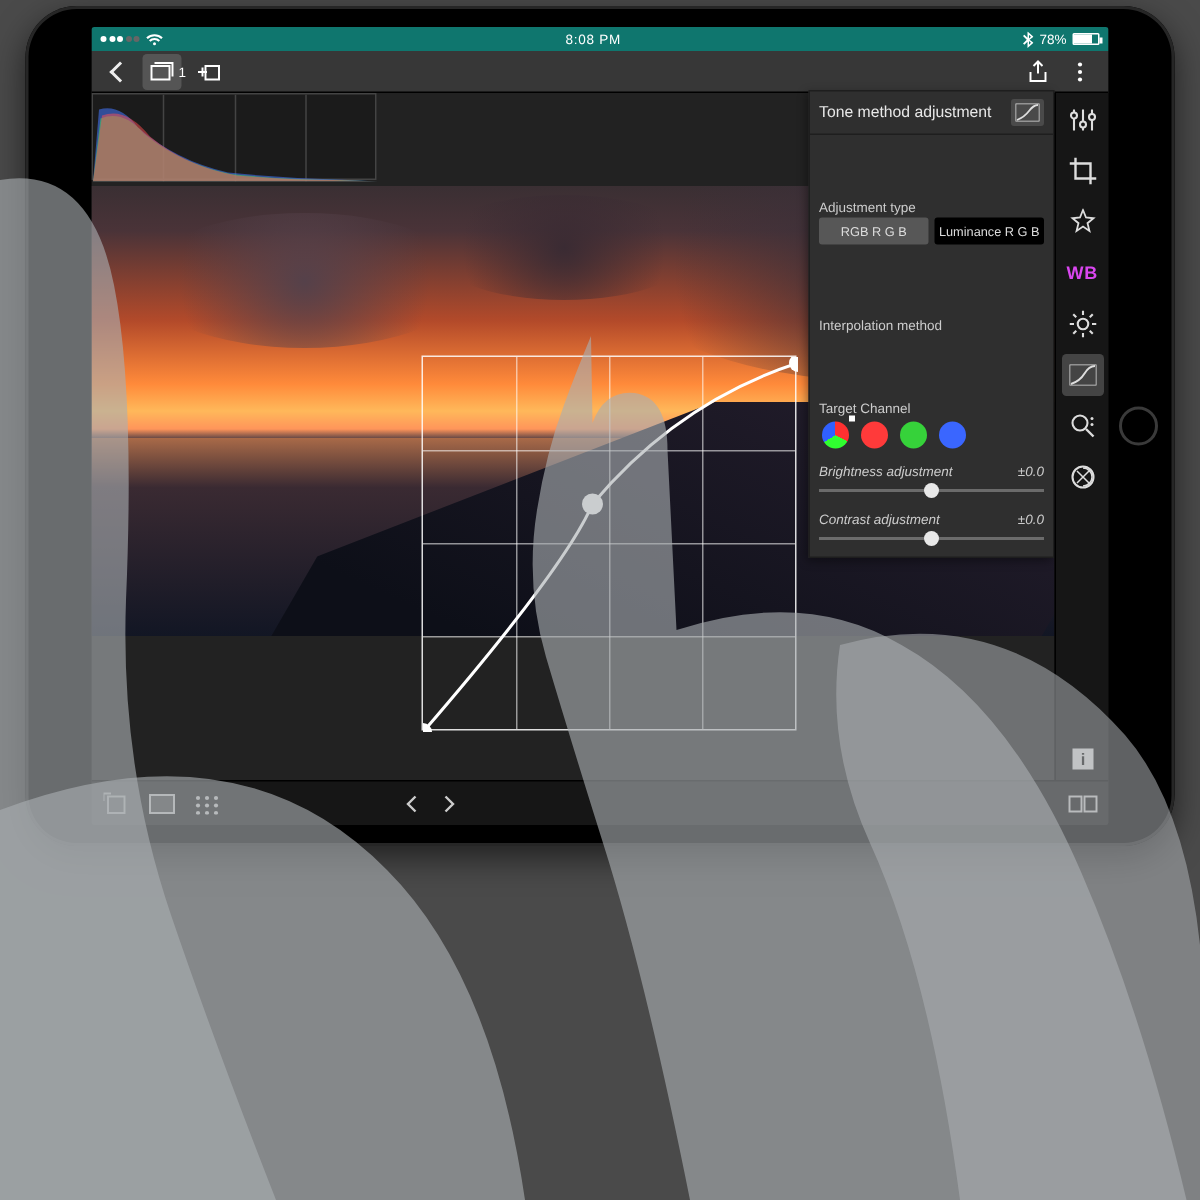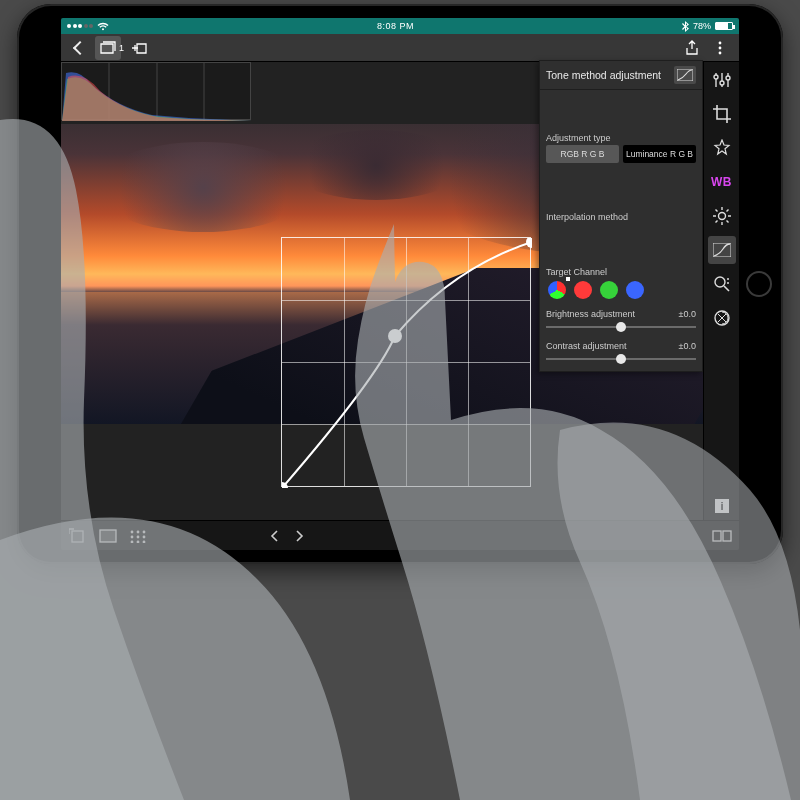--- a/index.html
+++ b/index.html
@@ -132,21 +132,21 @@
   }
   .seg button.act{background:#575757;text-align:center;}
   .chanrow{display:flex;gap:8px;padding:2px 8px 8px;}
   .chan{width:18px;height:18px;border-radius:50%;}
   .chan.all{background:conic-gradient(#ff3030 0 33%,#30ff30 33% 66%,#3060ff 66% 100%);position:relative;}
   .chan.all.sel:after{content:"";position:absolute;right:-4px;top:-4px;width:4px;height:4px;background:#fff;}
   .chan.r{background:#ff3a3a;}
   .chan.g{background:#36d23a;}
   .chan.b{background:#3a66ff;}
   .sliderrow{padding:2px 6px 8px;}
-  .sliderrow .sl-head{display:flex;font-size:9px;color:#ccc;}
+  .sliderrow .sl-head{display:flex;font-size:9px;color:#ccc;font-style:italic;}
   .sliderrow .sl-head span:last-child{margin-left:auto;}
   .track{position:relative;height:8px;margin-top:4px;}
   .track:before{content:"";position:absolute;left:0;right:0;top:3px;height:2px;background:#6b6b6b;}
   .thumb{position:absolute;top:-1px;width:10px;height:10px;border-radius:50%;background:#e8e8e8;left:50%;margin-left:-5px;}
 
   
   .rail{
     position:absolute;right:0;top:44px;bottom:30px;width:36px;
     background:#161616;border-left:1px solid #000;
     display:flex;flex-direction:column;align-items:center;padding-top:4px;gap:6px;

